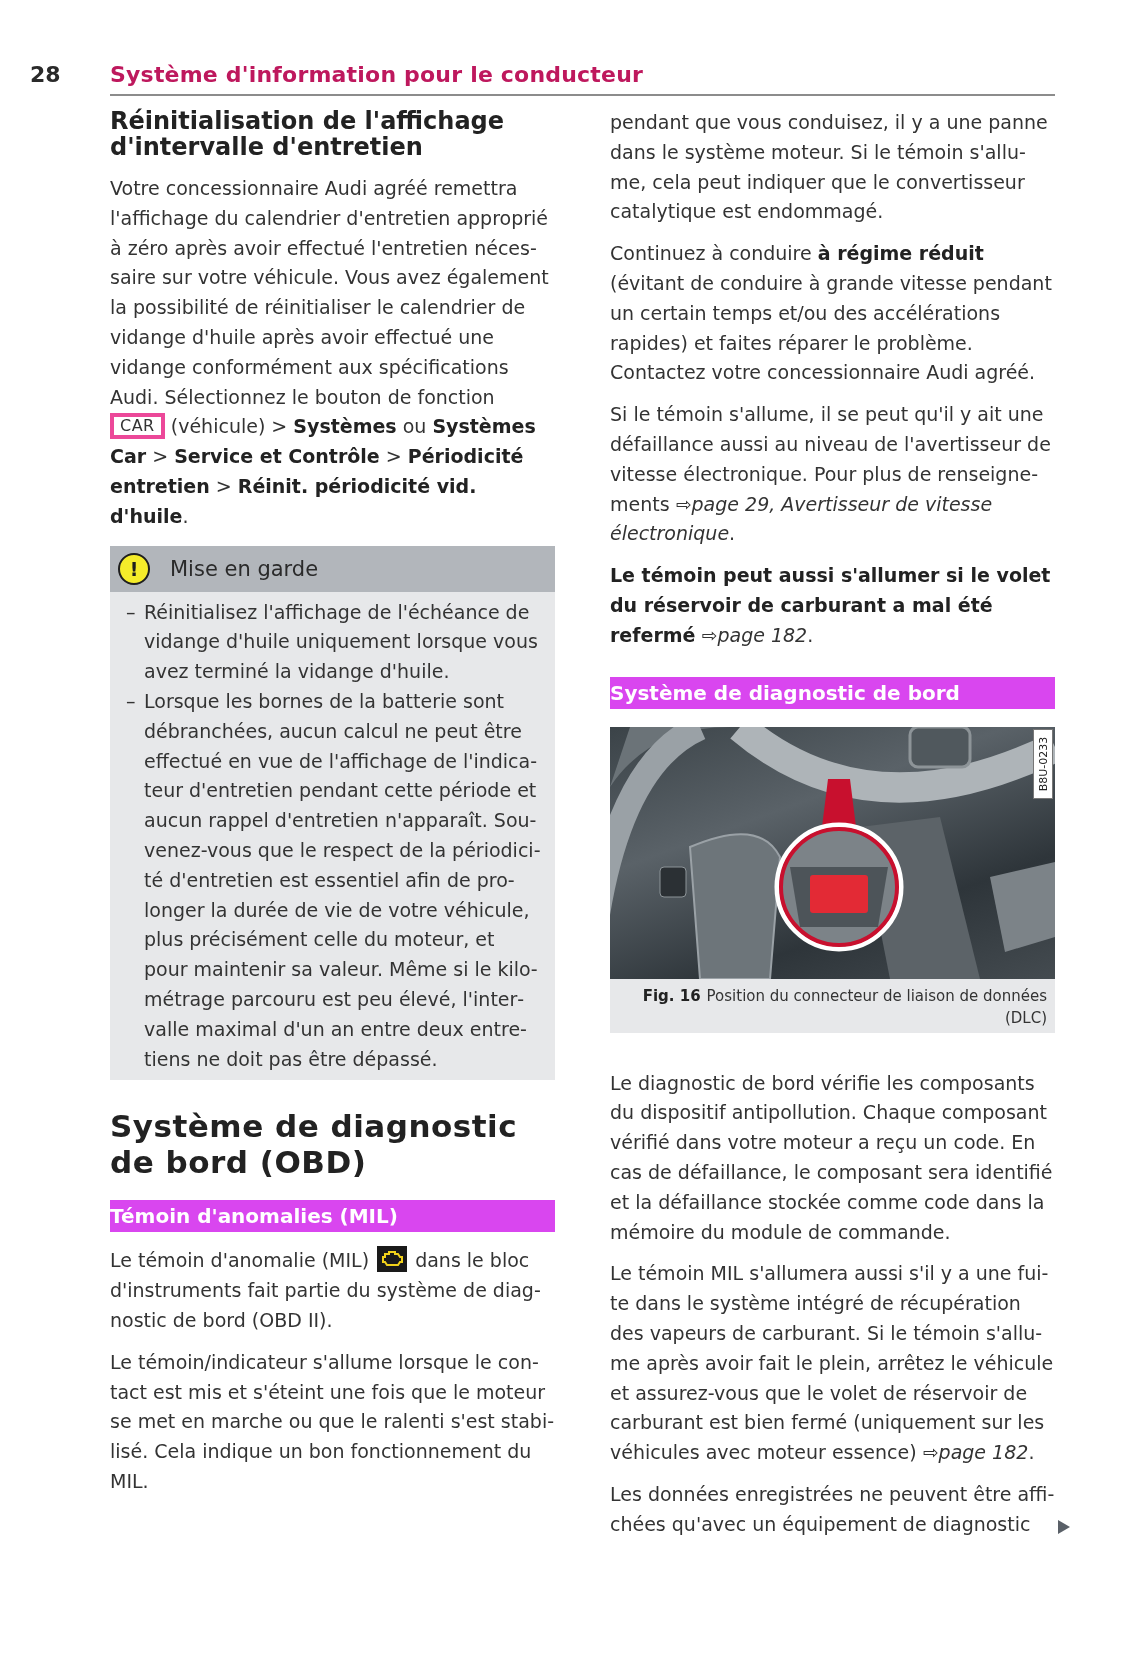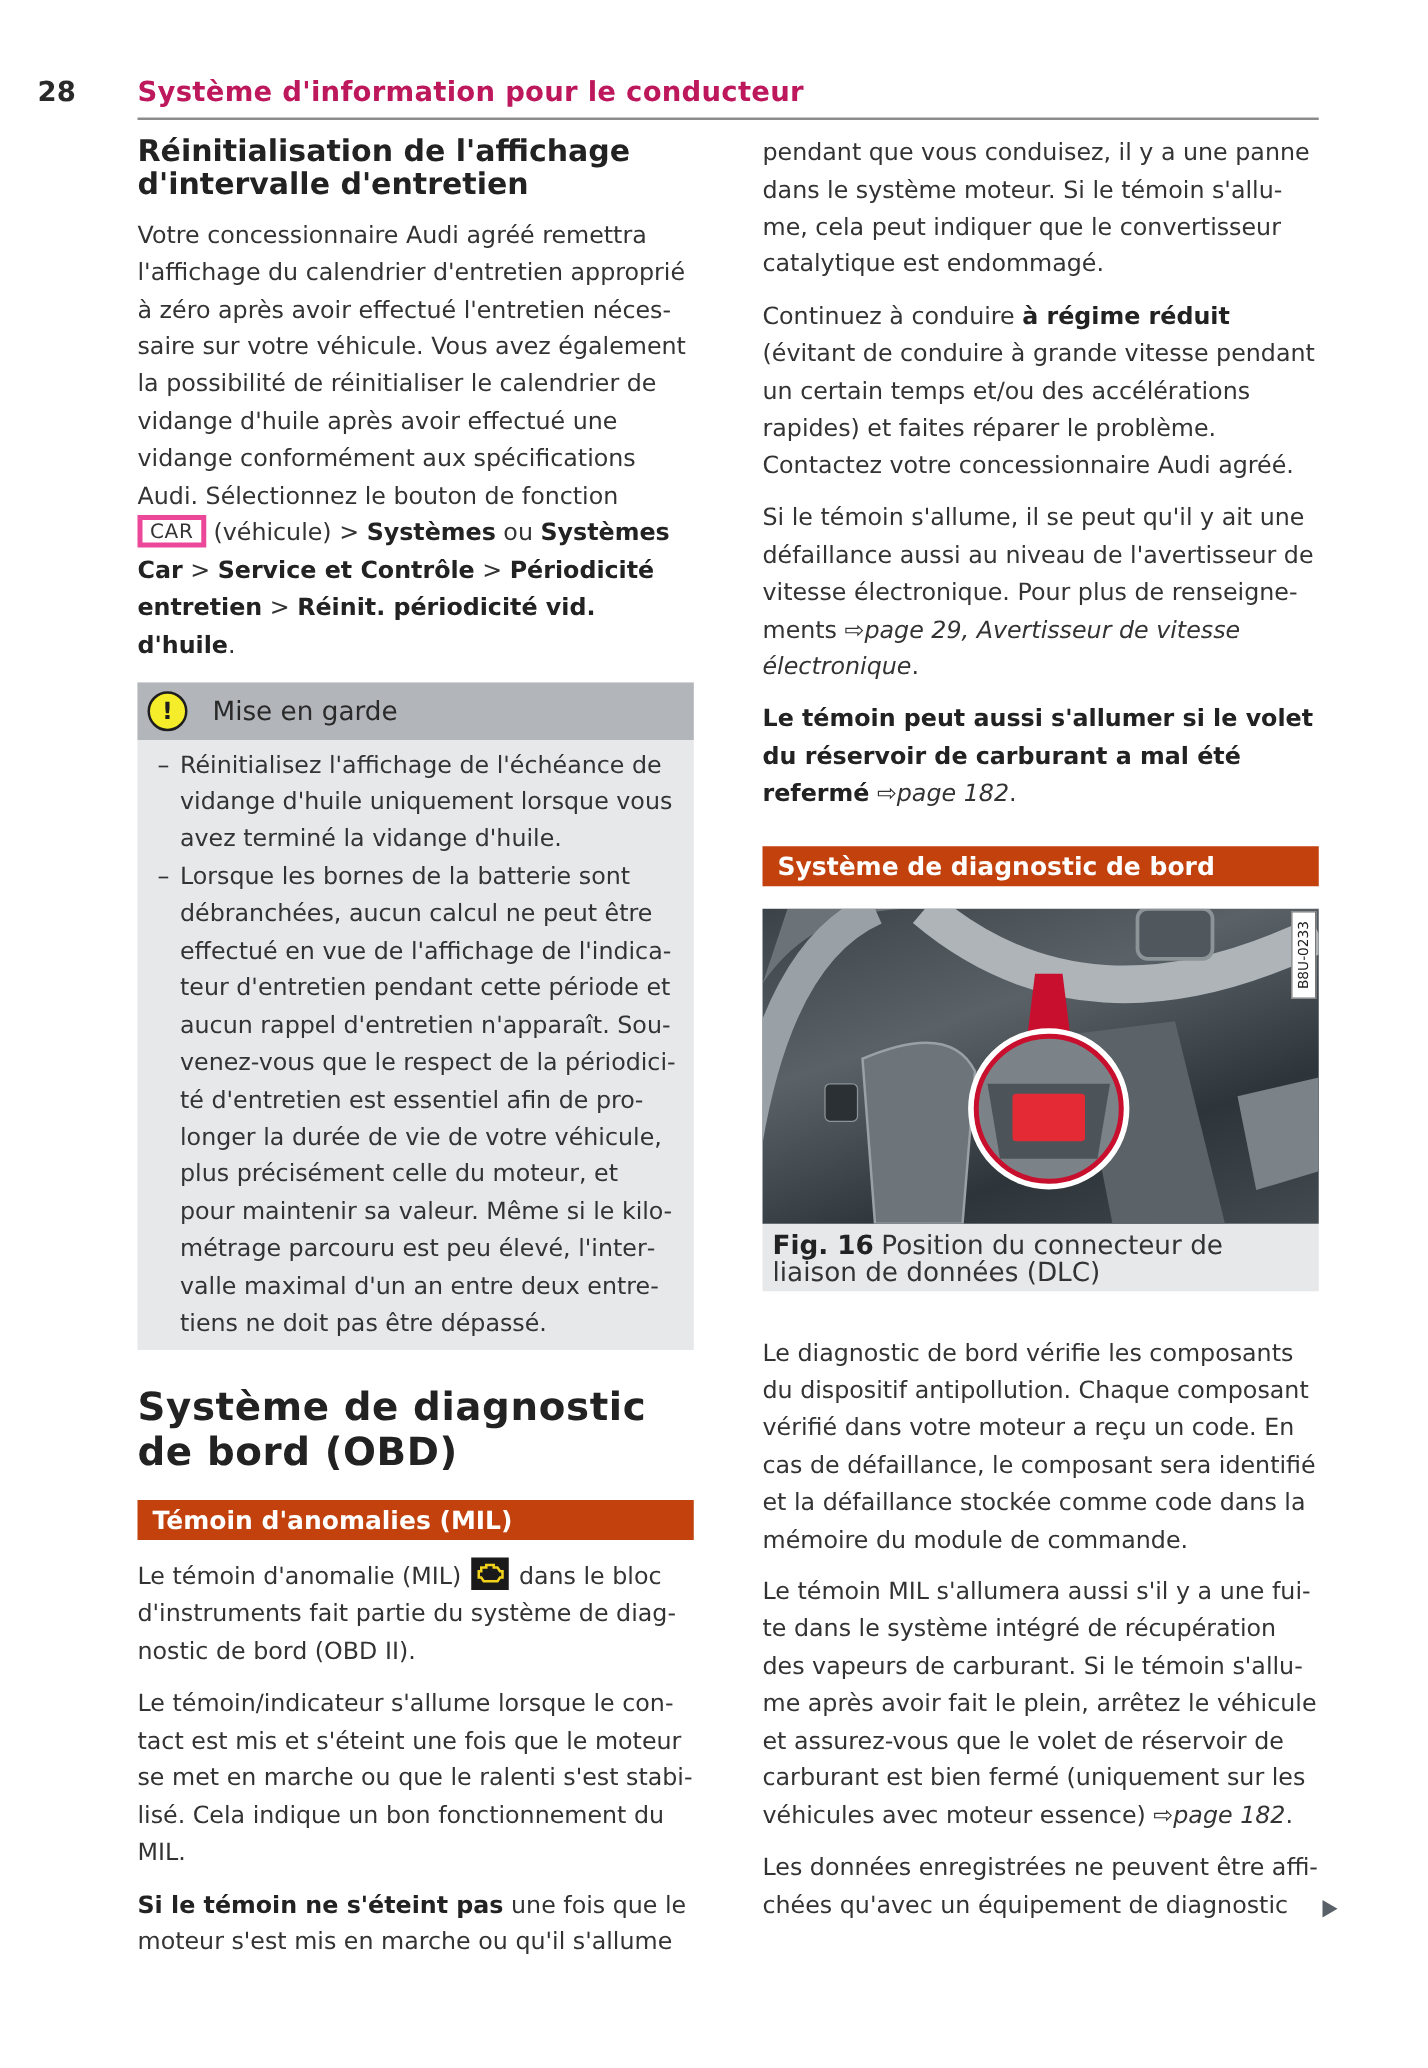--- a/index.html
+++ b/index.html
@@ -25,30 +25,30 @@
   .warning { background: #e7e8ea; margin-top: 14px; padding-bottom: 6px; }
   .warning-head { background: #b2b6bb; height: 46px; display: flex; align-items: center; padding-left: 8px; }
   .warn-icon { width: 28px; height: 28px; border-radius: 50%; background: #f5ec2a; border: 2px solid #1e1e1e;
                display: flex; align-items: center; justify-content: center; font-weight: bold; font-size: 19px; color: #1e1e1e; }
   .warn-title { margin-left: 20px; font-size: 21px; font-weight: normal; color: #2a2a2a; }
   .warning ul { list-style: none; margin: 0; padding: 6px 12px 0 34px; }
   .warning li { position: relative; font-size: 19px; line-height: 29.8px; color: #333; }
   .warning li .dash { position: absolute; left: -18px; top: 0; }
 
   .section-title { font-size: 31px; font-weight: bold; line-height: 36px; color: #222; margin: 28px 0 20px 0; letter-spacing: 0.5px; }
-  .red-bar { background: #c2410c; color: #ffffff; font-size: 20px; font-weight: bold; height: 32px; line-height: 32px; padding-left: 12px; margin-bottom: 14px; }
+  .red-bar { background: #d946ef; color: #ffffff; font-size: 20px; font-weight: bold; height: 32px; line-height: 32px; padding-left: 0; margin-bottom: 14px; }
 
   .mil-icon { display: inline-block; width: 30px; height: 26px; background: #1a1a1a; vertical-align: -5px; position: relative; margin: 0 2px; }
   .mil-icon svg { position: absolute; left: 3px; top: 4px; }
 
   .figure { position: relative; margin-top: 18px; }
   .figure-img { width: 445px; height: 252px; background: linear-gradient(160deg, #3b4348 0%, #5a6268 35%, #2e353a 70%, #444b50 100%); position: relative; overflow: hidden; }
   .fig-id { position: absolute; right: 2px; top: 2px; width: 18px; height: 68px; background: #fff; border: 1px solid #777; }
   .fig-id span { position: absolute; left: 50%; top: 50%; transform: translate(-50%,-50%) rotate(-90deg); font-size: 11px; white-space: nowrap; color: #222; }
-  .fig-caption { background: #e7e8ea; padding: 6px 8px 4px 8px; font-size: 21px; line-height: 22px; color: #333; }
+  .fig-caption { background: #e7e8ea; padding: 6px 8px 4px 8px; font-size: 15px; line-height: 22px; color: #333; text-align: right; }
   .fig-caption b { margin-right: 6px; }
 
   .next-arrow { position: absolute; left: 1058px; top: 1520px; width: 0; height: 0; border-top: 7px solid transparent; border-bottom: 7px solid transparent; border-left: 12px solid #5a6068; }
 </style>
 </head>
 <body>
 
 <div class="page-header">
   <span class="page-num">28</span>
   <span class="running-title">Système d'information pour le conducteur</span>
@@ -74,21 +74,20 @@
 
   <div class="section-title">Système de diagnostic de bord (OBD)</div>
   <div class="red-bar">Témoin d'anomalies (MIL)</div>
 
   <p class="para">
     <span>Le témoin d'anomalie (MIL) </span><span class="mil-icon"><svg width="24" height="18" viewBox="0 0 24 18">
           <path d="M5 4h4V2h6v2h3l2 3h2v5h-2l-2 3H7l-2-3H3V7h2z" fill="none" stroke="#f2d21b" stroke-width="2"></path>
         </svg></span><span> dans le bloc d'instruments fait partie du système de diag­nostic de bord (OBD II).</span>
   </p>
   <p class="para">Le témoin/indicateur s'allume lorsque le con­tact est mis et s'éteint une fois que le moteur se met en marche ou que le ralenti s'est stabi­lisé. Cela indique un bon fonctionnement du MIL.</p>
-  <p><b>Si le témoin ne s'éteint pas</b><span> une fois que le moteur s'est mis en marche ou qu'il s'allume</span></p>
 </div>
 
 <div class="col col-right">
   <p class="para">pendant que vous conduisez, il y a une panne dans le système moteur. Si le témoin s'allu­me, cela peut indiquer que le convertisseur catalytique est endommagé.</p>
   <p class="para"><span>Continuez à conduire </span><b>à régime réduit</b><span> (évitant de conduire à grande vitesse pendant un cer­tain temps et/ou des accélérations rapides) et faites réparer le problème. Contactez votre concessionnaire Audi agréé.</span></p>
   <p class="para"><span>Si le témoin s'allume, il se peut qu'il y ait une défaillance aussi au niveau de l'avertisseur de vitesse électronique. Pour plus de renseigne­ments </span><span>⇨</span><i>page 29, Avertisseur de vitesse électronique</i><span>.</span></p>
   <p class="para"><b>Le témoin peut aussi s'allumer si le volet du réservoir de carburant a mal été refermé</b> <span>⇨</span><i>page 182</i><span>.</span></p>
 
   <div class="red-bar" style="margin-top:26px;margin-bottom:0;">Système de diagnostic de bord</div>
 

